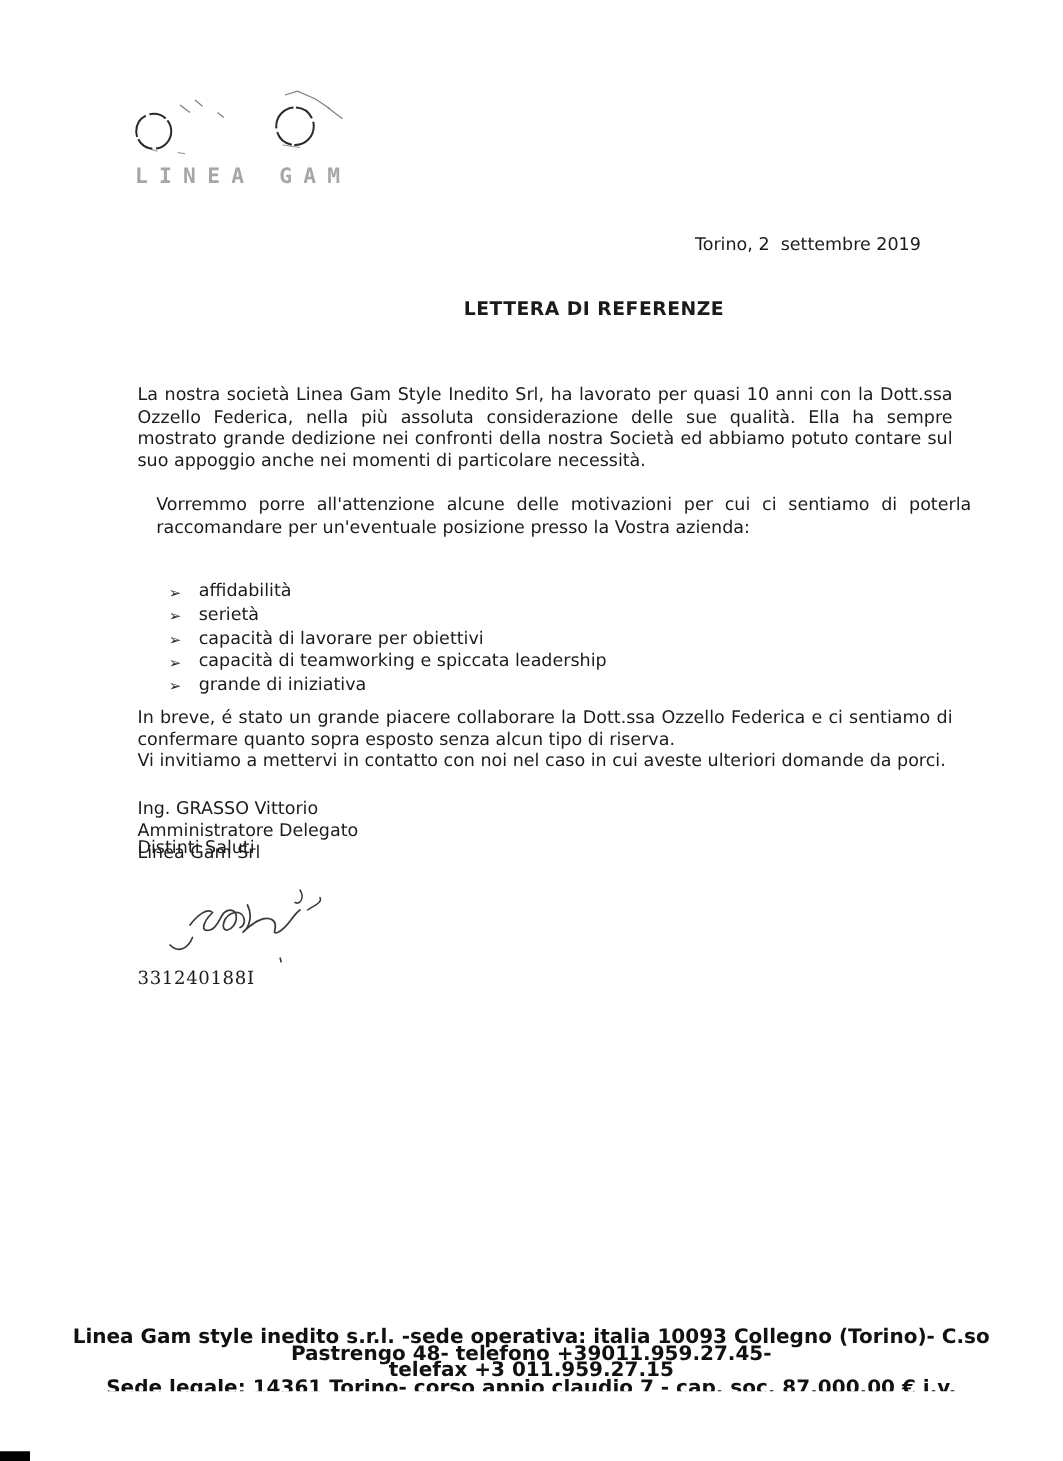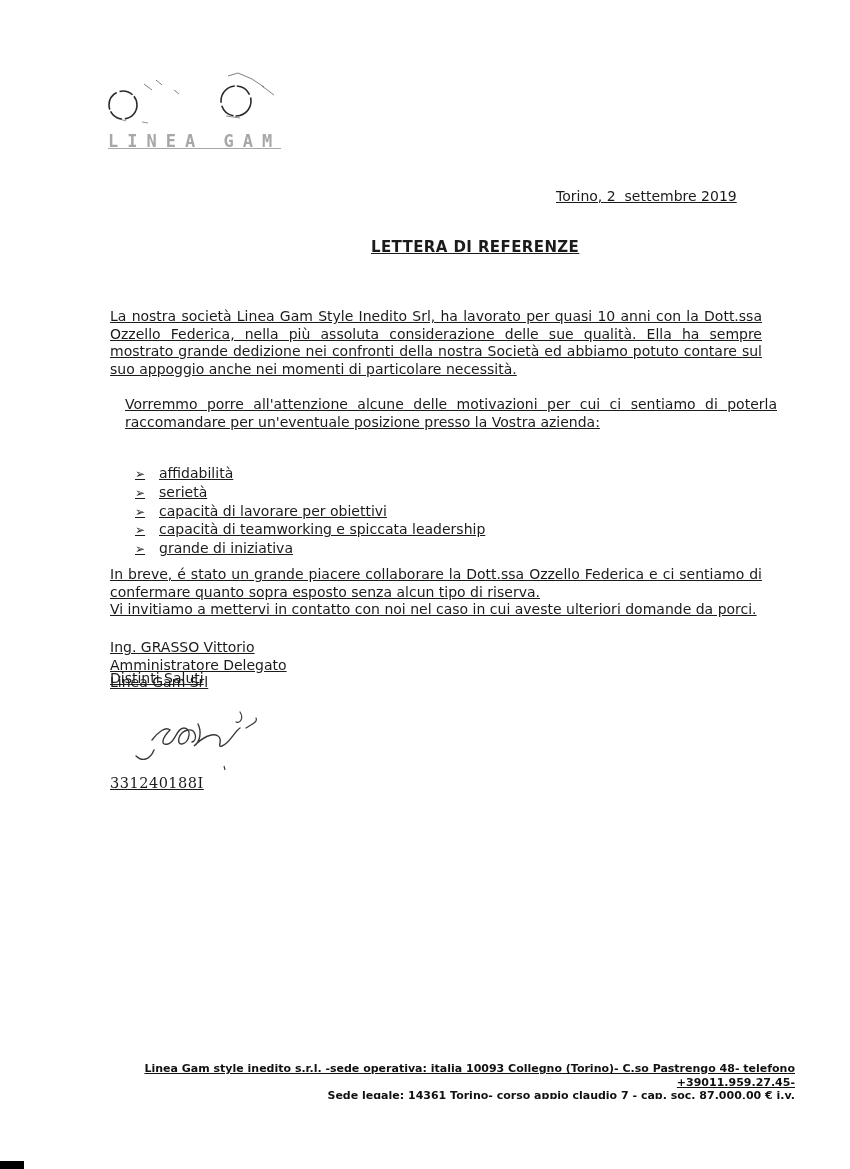--- a/index.html
+++ b/index.html
@@ -2,21 +2,21 @@
 <html><head>
 <meta charset="utf-8">
 <style>
   html,body{margin:0;padding:0;}
   body{
     width:850px;height:1169px;position:relative;background:#ffffff;
     font-family:"DejaVu Sans","Liberation Sans",sans-serif;color:#1b1b1b;
     overflow:hidden;
     -webkit-font-smoothing:none;
   }
-  .abs{position:absolute;text-decoration:underline;}
+  .abs{position:absolute;}
   
   .logo{left:96px;top:70px;width:230px;height:100px;}
   .logo svg{display:block;}
   .logo-text{
     left:108px;top:131px;width:200px;
     font-size:17px;font-weight:bold;letter-spacing:9px;
     color:#8a8a8a;opacity:.75;
     font-family:"DejaVu Sans Mono","Liberation Mono",monospace;
   }
   
@@ -30,22 +30,22 @@
   .bullets .row{display:flex;}
   .bullets .marker{width:24px;color:#2a2a2a;font-size:12px;transform:translateY(1px);}
   .closing{top:566px;}
   .closing .l2{margin-top:0;}
   .salutation{left:110px;top:638px;font-size:14px;margin-top:32px;}
   .signer{left:110px;top:639px;font-size:14px;line-height:17.6px;}
   .signature{left:128px;top:700px;width:160px;height:75px;}
   .phone{left:110px;top:775px;font-size:14.5px;font-family:"DejaVu Serif","Liberation Serif",serif;letter-spacing:.5px;text-align:right;}
   
   .footer{
-    left:55px;top:1062px;width:740px;text-align:right;
-    font-size:11px;font-weight:bold;line-height:13.5px;color:#111;
+    left:55px;top:1062px;width:740px;text-align:center;
+    font-size:16px;font-weight:bold;line-height:13.5px;color:#111;
   }
   .footer .cut{height:10px;overflow:hidden;}
   .scan-bar{left:0px;top:1161px;width:24px;height:8px;background:#000;}
 </style>
 </head>
 <body>
 
 <div class="abs logo">
   <svg width="230" height="100" viewBox="0 0 230 100" fill="none">
 
@@ -108,16 +108,17 @@
     <path d="M70 24 C74 32 72 42 66 46 C74 38 84 32 90 36 C96 40 88 48 94 46 C102 43 106 32 112 28" stroke="#3a3a3a" stroke-width="1.4" stroke-linecap="round"></path>
     <path d="M112 12 C116 18 112 24 108 22 M118 28 C124 24 130 22 128 18" stroke="#3a3a3a" stroke-width="1.2" stroke-linecap="round"></path>
     <path d="M96 66 l1 4" stroke="#3a3a3a" stroke-width="1.2"></path>
   </svg>
 </div>
 
 <div class="abs phone">331240188I</div>
 
 <div class="abs footer">
   <div>Linea Gam style inedito s.r.l. -sede operativa: italia 10093 Collegno (Torino)- C.so Pastrengo 48- telefono +39011.959.27.45-</div>
+  <div>telefax +3 011.959.27.15</div>
   <div class="cut">Sede legale: 14361 Torino- corso appio claudio  7 - cap. soc. 87.000,00 € i.v.</div>
 </div>
 
 <div class="abs scan-bar"></div>
 
 </body></html>

